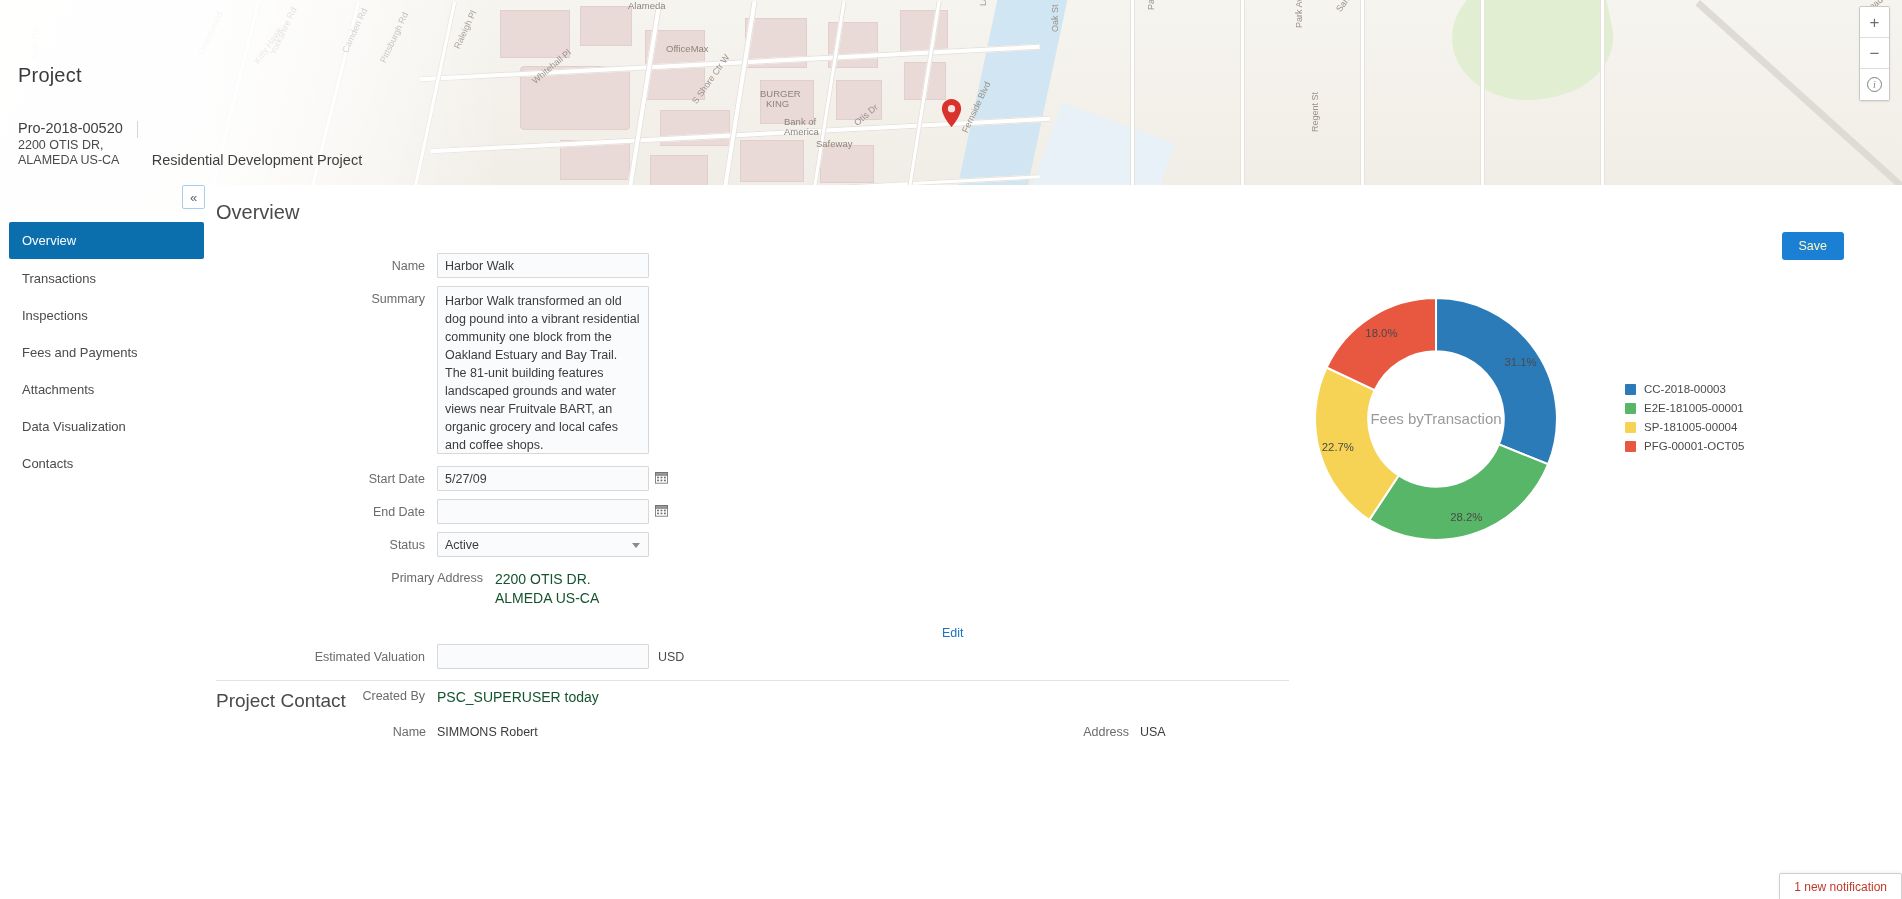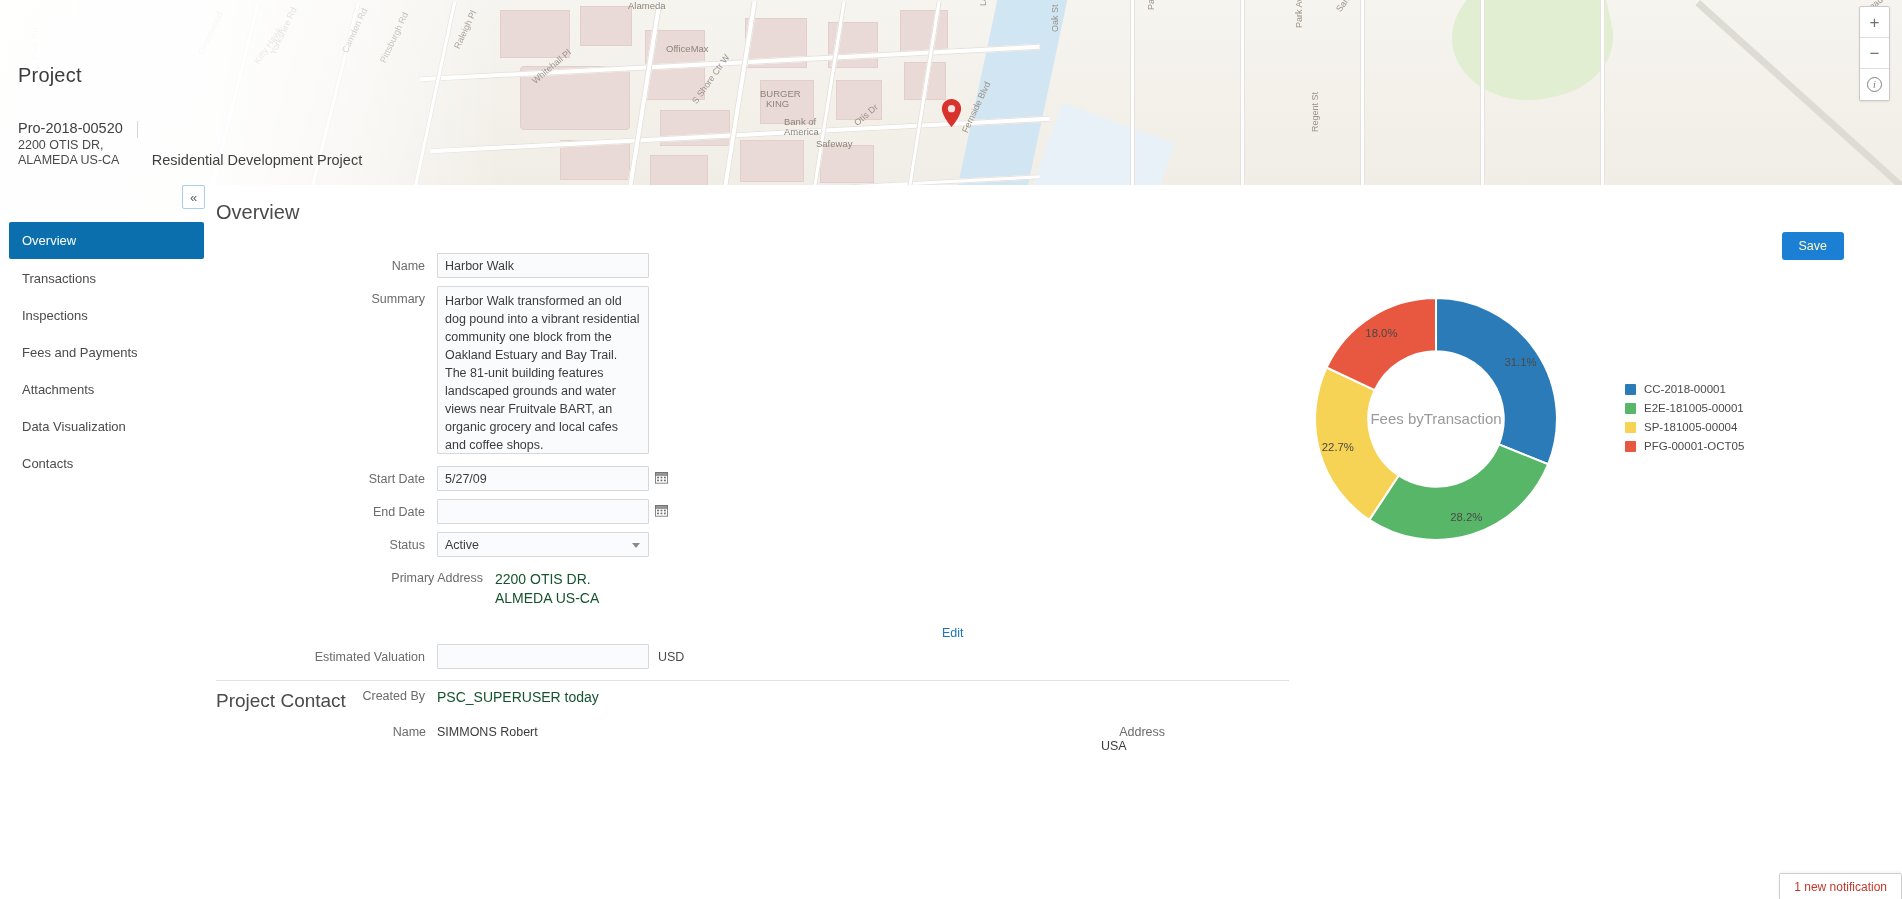--- a/index.html
+++ b/index.html
@@ -220,21 +220,21 @@
   .hr {
     position: absolute; left: 11px; top: 495px; width: 1073px; height: 1px;
     background: #e2e2e2;
   }
   .contact-title {
     position: absolute; left: 11px; top: 505px;
     font-size: 19px; color: #4a4a4a; font-weight: 400;
   }
   .contact-row { position: absolute; top: 540px; left: 0; width: 1697px; }
   .c-left { position: absolute; left: 0; display: flex; }
-  .c-right { position: absolute; left: 896px; display: flex; flex-direction: column; }
+  .c-right { position: absolute; left: 860px; display: flex; }
   .c-label {
     width: 232px; text-align: right; padding-right: 11px;
     font-size: 12.5px; color: #6b6b6b;
   }
   .c-label.narrow { width: 75px; }
   .c-value { font-size: 12.5px; color: #3c3c3c; }
 
   
   .chart-wrap {
     position: absolute; left: 1085px; top: 108px;
@@ -521,21 +521,21 @@
           </g>
       </svg>
       <div class="donut-center-title">
         <div>Fees by</div>
         <div>Transaction</div>
       </div>
 
       <div class="legend">
         <div class="leg-item">
           <span class="leg-swatch" style="background:#2b7bb9"></span>
-          <span class="leg-text">CC-2018-00001</span>
+          <span class="leg-text">CC-2018-00003</span>
         </div>
         <div class="leg-item">
           <span class="leg-swatch" style="background:#58b668"></span>
           <span class="leg-text">E2E-181005-00001</span>
         </div>
         <div class="leg-item">
           <span class="leg-swatch" style="background:#f6d355"></span>
           <span class="leg-text">SP-181005-00004</span>
         </div>
         <div class="leg-item">

